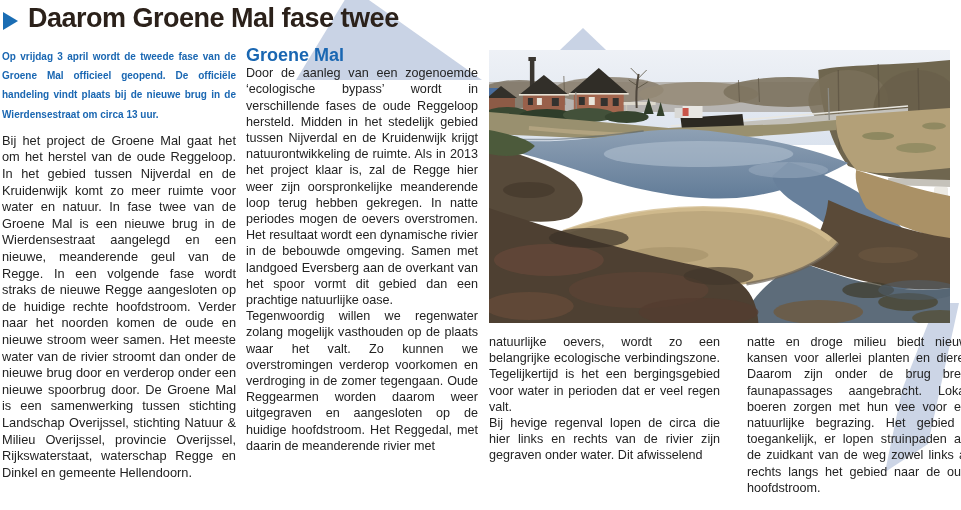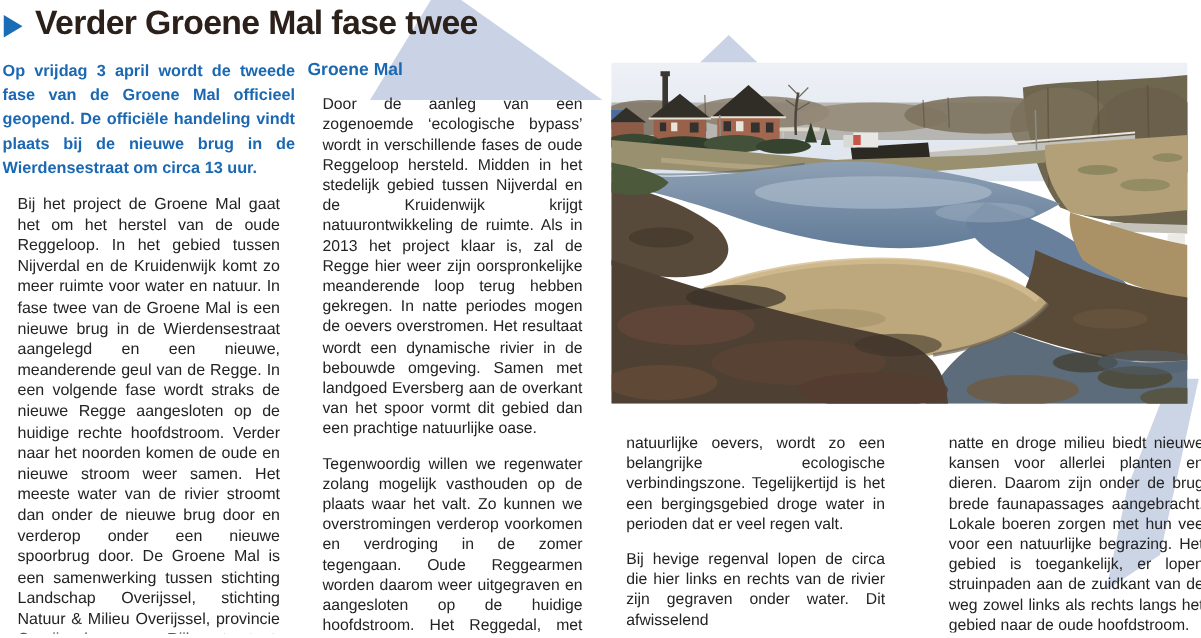--- a/index.html
+++ b/index.html
@@ -14,49 +14,49 @@
     width:0;height:0;margin-top:4px;
     border-left:15px solid #1a6db4;
     border-top:9px solid transparent;
     border-bottom:9px solid transparent;
   }
   h1.title{
     font-size:27px;font-weight:700;color:#2b211a;
     margin:0 0 0 10px;letter-spacing:-0.5px;white-space:nowrap;
   }
   .col{position:absolute;z-index:1;text-align:justify;color:#232323;}
-  .col p{margin:12px;}
+  .col p{margin:0;}
   .col-1{left:2px;top:47px;width:234px;height:460px;font-size:12.8px;line-height:16.6px;overflow:hidden;}
-  .col-1 .intro{color:#1a67b2;font-weight:700;font-size:13px;line-height:19.2px;margin:0 0 9px 0;}
+  .col-1 .intro{color:#1a67b2;font-weight:700;font-size:10px;line-height:19.2px;margin:0 0 9px 0;}
   .col-2{left:246px;top:47px;width:232px;height:460px;font-size:12.6px;line-height:16.2px;overflow:hidden;}
   .col-3{left:489px;top:334px;width:231px;height:172px;font-size:12.6px;line-height:16.2px;overflow:hidden;}
   .col-4{left:747px;top:334px;width:228px;height:172px;font-size:12.6px;line-height:16.2px;overflow:hidden;}
   h2.subhead{
-    font-size:14px;font-weight:700;color:#1a67b2;
+    font-size:18px;font-weight:700;color:#1a67b2;
     margin:0 0 2px 0;text-align:left;
   }
   .h-spaced{margin-top:14px;}
   figure.photo{
     position:absolute;left:489px;top:50px;width:461px;height:273px;
     margin:0;z-index:1;
   }
   figure.photo svg{display:block;width:100%;height:100%;}
 </style>
 </head>
 <body>
 
 <svg class="bg-decor" viewBox="0 0 961 510" aria-hidden="true">
   <polygon points="296,80 352,-12 482,80" fill="#c9d3e5"></polygon>
   <polygon points="560,50 583,28 606,50" fill="#c9d3e5"></polygon>
   <polygon points="936,303 959,303 928,444 885,472 902,390" fill="#ccd5e6"></polygon>
 </svg>
 
 <header class="title-row">
   <span class="arrow"></span>
-  <h1 class="title">Verder Groene Mal fase twee</h1>
+  <h1 class="title">Daarom Groene Mal fase twee</h1>
 </header>
 
 <div class="col col-1">
   <p class="intro">Op vrijdag 3 april wordt de tweede fase van de Groene Mal officieel geopend. De officiële handeling vindt plaats bij de nieuwe brug in de Wierdensestraat om circa 13 uur.</p>
   <p>Bij het project de Groene Mal gaat het om het herstel van de oude Reggeloop. In het gebied tussen Nijverdal en de Kruidenwijk komt zo meer ruimte voor water en natuur. In fase twee van de Groene Mal is een nieuwe brug in de Wierdensestraat aangelegd en een nieuwe, meanderende geul van de Regge. In een volgende fase wordt straks de nieuwe Regge aangesloten op de huidige rechte hoofdstroom. Verder naar het noorden komen de oude en nieuwe stroom weer samen. Het meeste water van de rivier stroomt dan onder de nieuwe brug door en verderop onder een nieuwe spoorbrug door. De Groene Mal is een samenwerking tussen stichting Landschap Overijssel, stichting Natuur &amp; Milieu Overijssel, provincie Overijssel, Rijkswaterstaat, waterschap Regge en Dinkel en gemeente Hellendoorn.</p>
 </div>
 
 <div class="col col-2">
   <h2 class="subhead">Groene Mal</h2>
   <p>Door de aanleg van een zogenoemde ‘ecologische bypass’ wordt in verschillende fases de oude Reggeloop hersteld. Midden in het stedelijk gebied tussen Nijverdal en de Kruidenwijk krijgt natuurontwikkeling de ruimte. Als in 2013 het project klaar is, zal de Regge hier weer zijn oorspronkelijke meanderende loop terug hebben gekregen. In natte periodes mogen de oevers overstromen. Het resultaat wordt een dynamische rivier in de bebouwde omgeving. Samen met landgoed Eversberg aan de overkant van het spoor vormt dit gebied dan een prachtige natuurlijke oase.</p>
@@ -176,19 +176,19 @@
 
     <ellipse cx="330" cy="262" rx="45" ry="12" fill="#6e5a40" opacity="0.8"></ellipse>
     <ellipse cx="420" cy="252" rx="30" ry="9" fill="#4a4632" opacity="0.8"></ellipse>
     <ellipse cx="452" cy="268" rx="28" ry="8" fill="#55503a" opacity="0.8"></ellipse>
     <ellipse cx="380" cy="240" rx="26" ry="8" fill="#3e3a2b" opacity="0.7"></ellipse>
     <ellipse cx="430" cy="240" rx="40" ry="10" fill="#4f5f6e" opacity="0.5"></ellipse>
   </svg>
 </figure>
 
 <div class="col col-3">
-  <p>natuurlijke oevers, wordt zo een belangrijke ecologische verbindingszone. Tegelijkertijd is het een bergingsgebied droge water in perioden dat er veel regen valt.</p>
+  <p>natuurlijke oevers, wordt zo een belangrijke ecologische verbindingszone. Tegelijkertijd is het een bergingsgebied voor water in perioden dat er veel regen valt.</p>
   <p>Bij hevige regenval lopen de circa die hier links en rechts van de rivier zijn gegraven onder water. Dit afwisselend</p>
 </div>
 
 <div class="col col-4">
   <p>natte en droge milieu biedt nieuwe kansen voor allerlei planten en dieren. Daarom zijn onder de brug brede faunapassages aangebracht. Lokale boeren zorgen met hun vee voor een natuurlijke begrazing. Het gebied is toegankelijk, er lopen struinpaden aan de zuidkant van de weg zowel links als rechts langs het gebied naar de oude hoofdstroom.</p>
 </div>
 
 </body></html>

